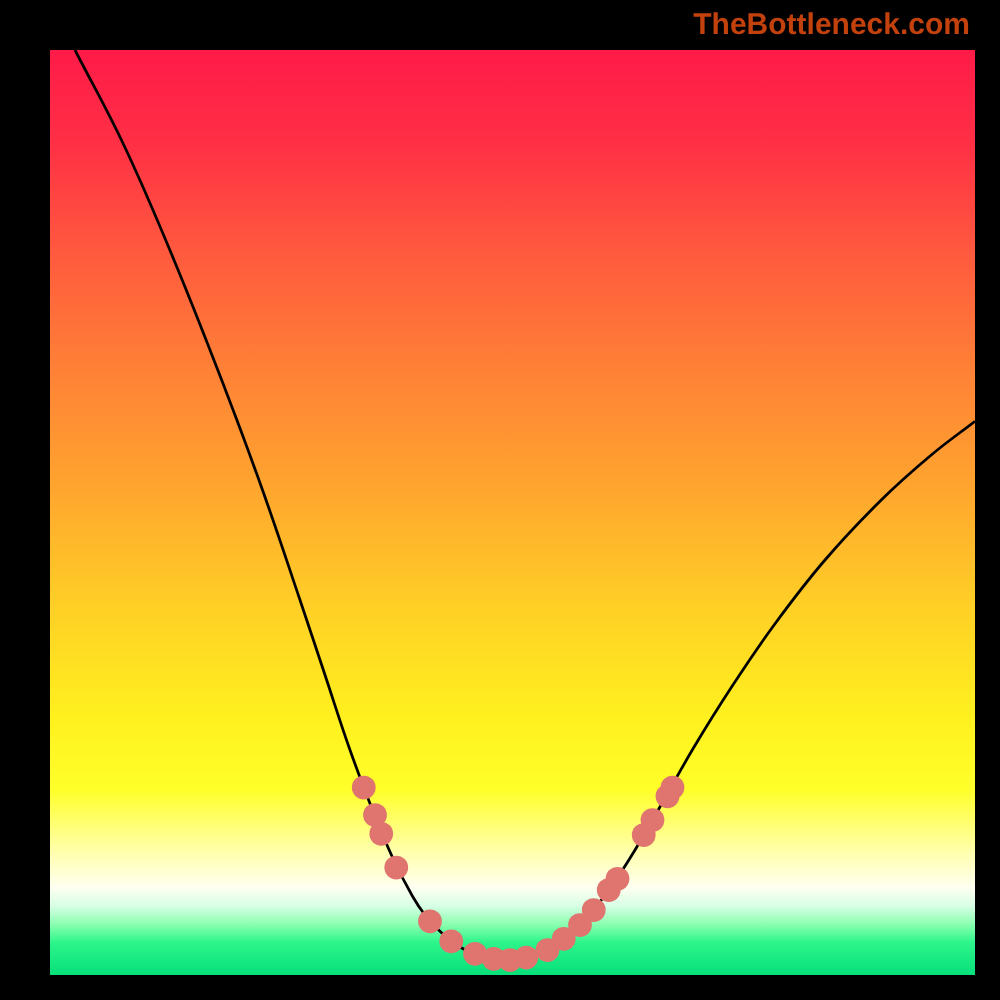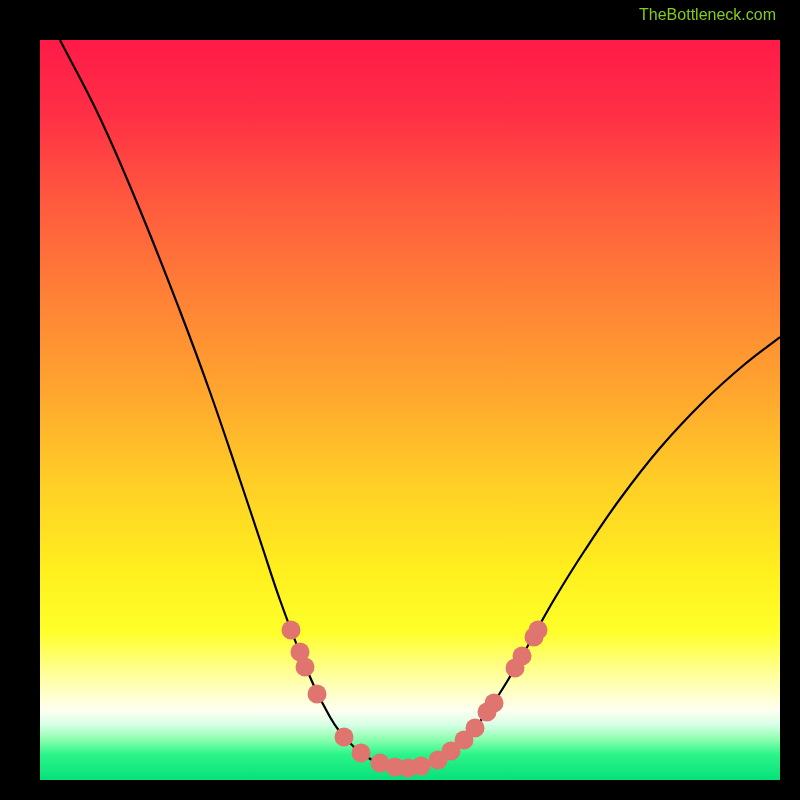--- a/index.html
+++ b/index.html
@@ -14,23 +14,23 @@
   .frame {
     position: absolute;
     left: 0; top: 0;
     width: 800px; height: 800px;
     background: #000;
   }
   .watermark {
     position: absolute;
     top: 6px;
     right: 24px;
-    color: #84cc16;
-    font-size: 16px;
-    font-weight: 400;
+    color: #c2410c;
+    font-size: 24px;
+    font-weight: 700;
     letter-spacing: 0px;
     z-index: 5;
   }
   .plot-area {
     position: absolute;
     left: 40px;
     top: 40px;
     width: 740px;
     height: 740px;
     overflow: hidden;

